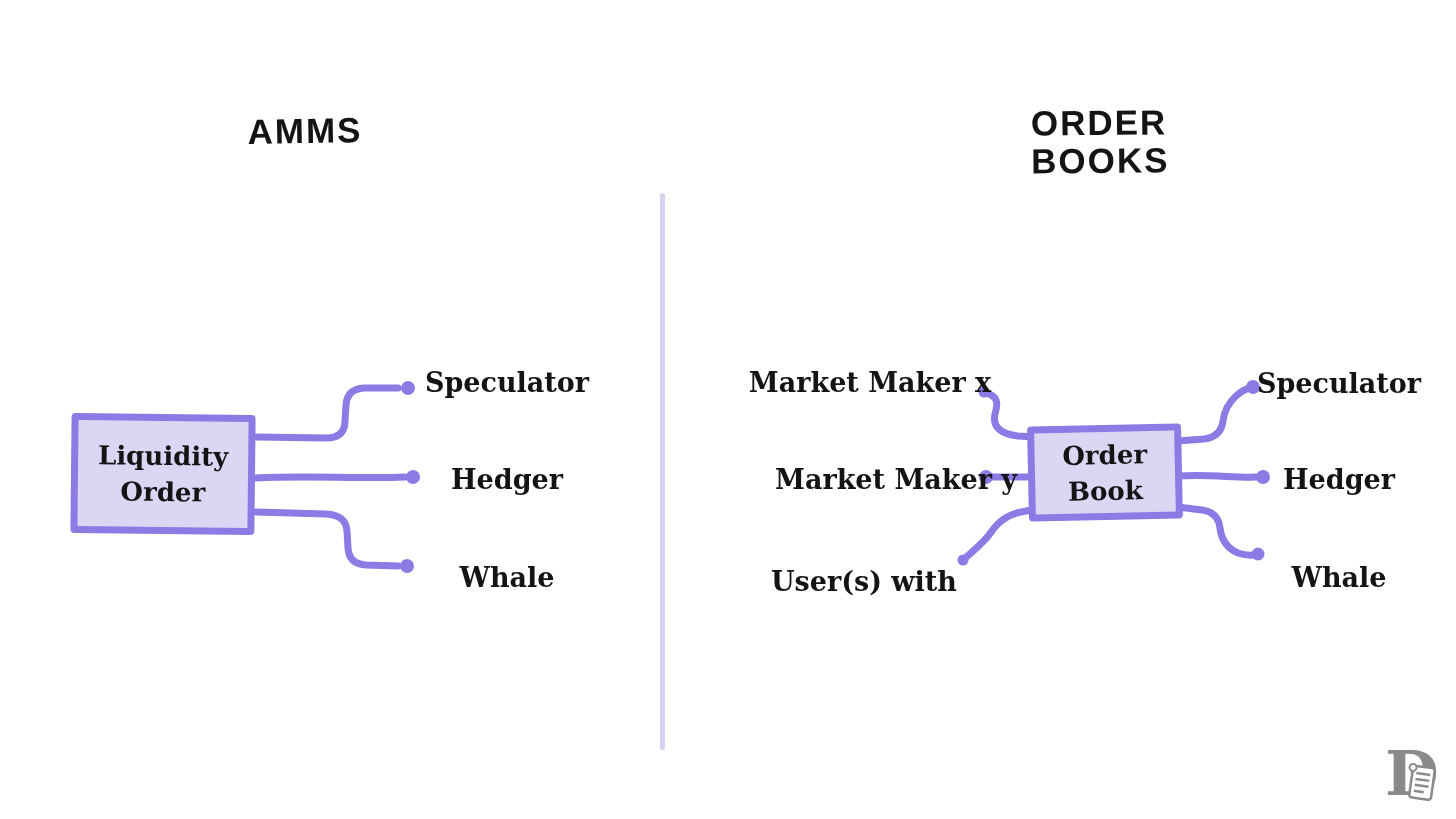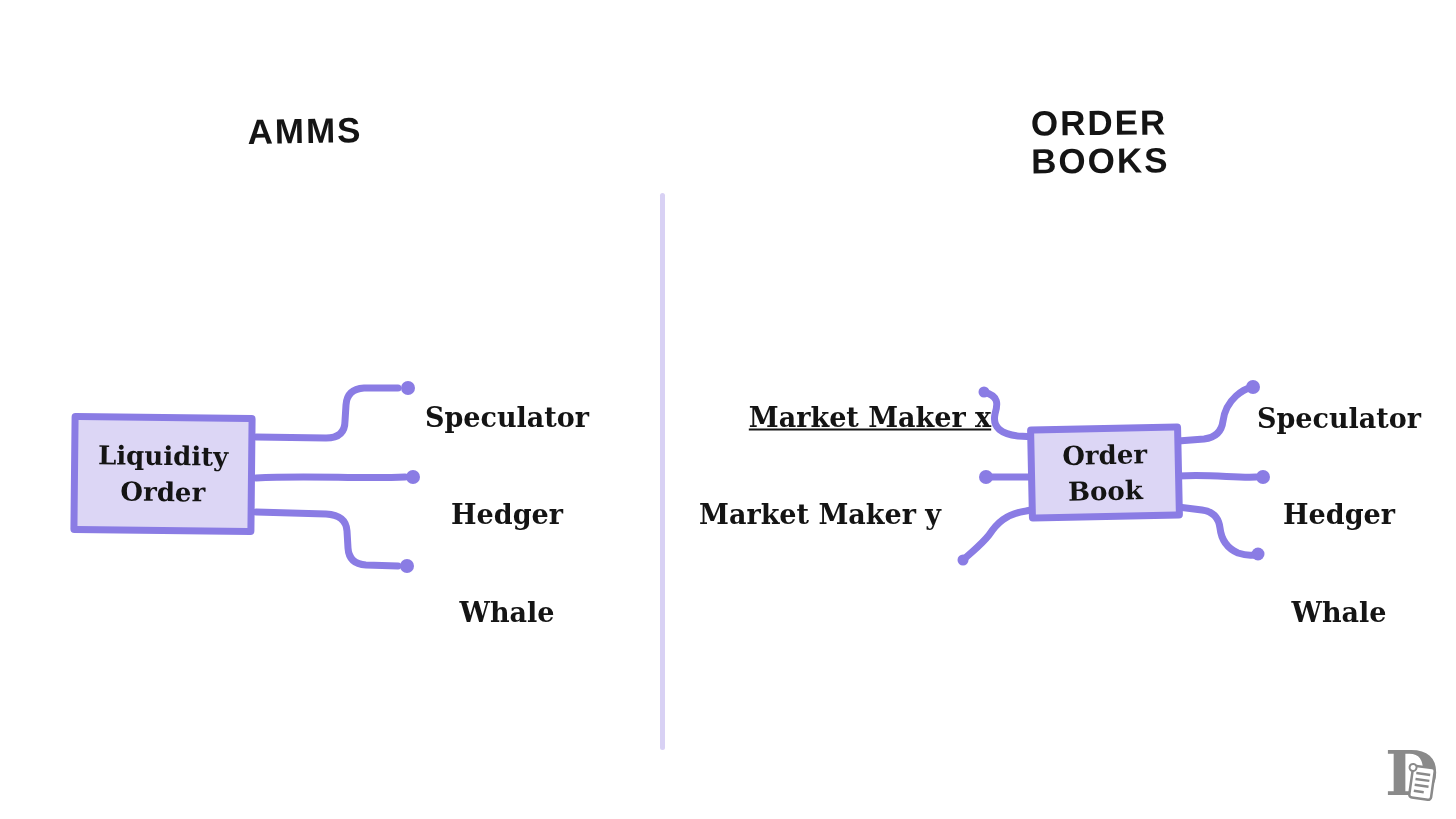--- a/index.html
+++ b/index.html
@@ -93,27 +93,26 @@
   }
   .lbl {
     position: absolute;
     transform: translate(-50%, -50%);
     font-weight: 700;
     font-size: 27px;
     line-height: 39px;
     color: var(--text, #141414);
     white-space: nowrap;
     text-align: center;
-    margin-top: 35px;
   }
   .l-spec   { left: 507px;  top: 382px; }
   .l-hedge  { left: 507px;  top: 479px; }
   .l-whale  { left: 507px;  top: 577px; }
-  .r-mmx    { left: 870px;  top: 382px; text-decoration: underline; }
-  .r-mmy    { left: 820px;  top: 479px; }
+  .r-mmx    { left: 870px;  top: 382px; }
+  .r-mmy    { left: 896px;  top: 479px; }
   .r-users  { left: 864px;  top: 581px; }
   .r-spec   { left: 1339px; top: 383px; }
   .r-hedge  { left: 1339px; top: 479px; }
   .r-whale  { left: 1339px; top: 577px; }
   .logo {
     position: absolute;
     left: 1385px;
     top: 739px;
     width: 58px;
     height: 68px;
@@ -185,20 +184,21 @@
     <div>Book</div>
   </div>
 
   <div class="lbl l-spec">Speculator</div>
   <div class="lbl l-hedge">Hedger</div>
   <div class="lbl l-whale">Whale</div>
 
   <div class="lbl r-mmx">Market Maker x</div>
   <div class="lbl r-mmy">Market Maker y</div>
   <div class="lbl r-users">
+    <div>User(s) with</div>
   </div>
 
   <div class="lbl r-spec">Speculator</div>
   <div class="lbl r-hedge">Hedger</div>
   <div class="lbl r-whale">Whale</div>
 
   <div class="logo">
     <svg viewBox="0 0 58 68" width="58" height="68">
       <text x="0" y="56" font-family="DejaVu Serif, serif" font-size="62" font-weight="bold" fill="var(--logo-gray, #8a8a8a)">D</text>
       <g transform="rotate(8 38 44)">

